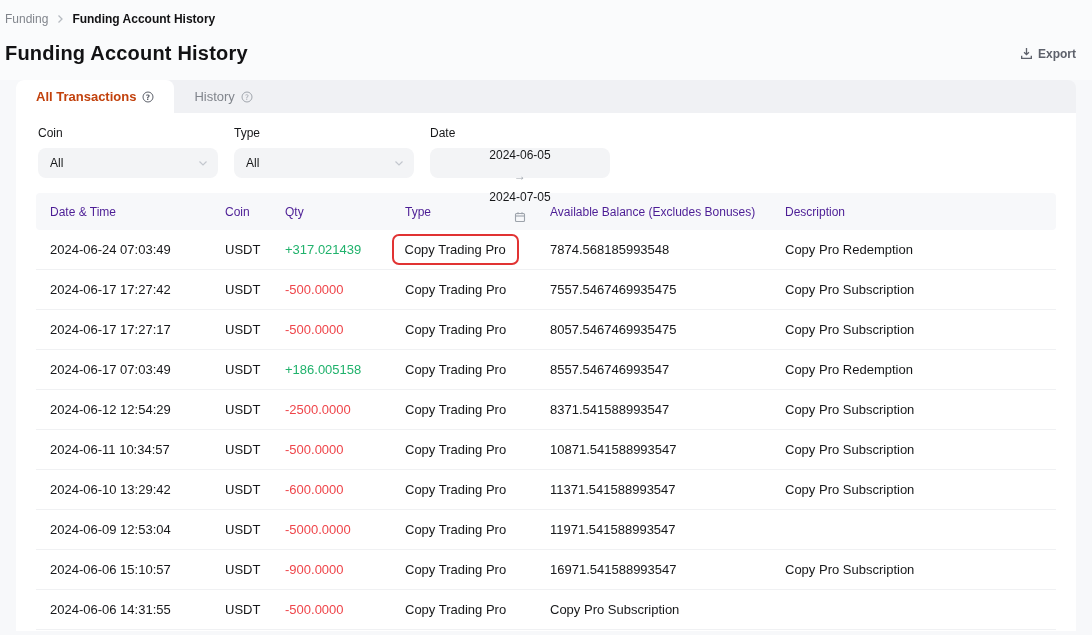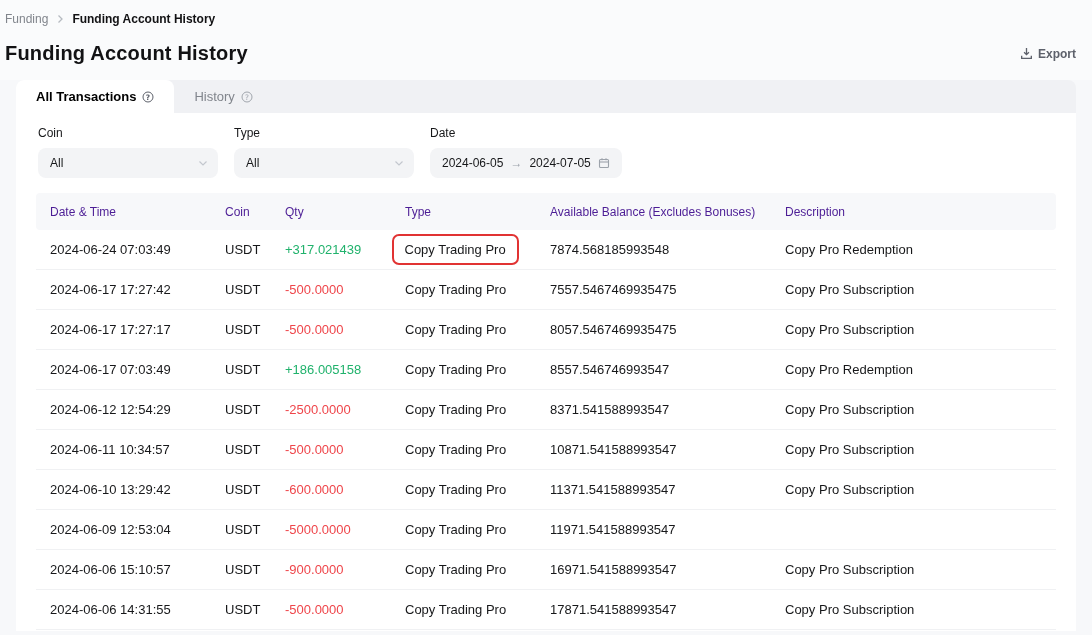--- a/index.html
+++ b/index.html
@@ -17,34 +17,34 @@
   .breadcrumb .crumb-current { color:#121214; font-weight:bold; }
   .title-row { display:flex; align-items:center; justify-content:space-between; margin-top:16px; padding-bottom:15px; }
   .page-title { font-size:20px; font-weight:bold; color:#121214; letter-spacing:.2px; }
   .export-btn { display:flex; align-items:center; gap:5px; font-size:12px; font-weight:bold; color:#5d616b; cursor:pointer; }
   .export-btn svg { display:block; }
 
   
   .content-wrap { margin:0 16px; }
   .tab-strip { display:flex; background:#f0f1f4; border-radius:8px 8px 0 0; height:33px; }
   .tab { display:flex; align-items:center; gap:6px; padding:0 20px; font-size:13px; color:#81858c; cursor:pointer; }
-  .tab.active { background:#ffffff; border-radius:8px 8px 0 0; color:#000000; font-weight:bold; }
+  .tab.active { background:#ffffff; border-radius:8px 8px 0 0; color:#c2410c; font-weight:bold; }
   .help-ic { display:flex; align-items:center; }
 
   .panel { background:#ffffff; height:518px; overflow:hidden; }
 
   
   .filters { display:flex; gap:16px; padding:13px 20px 15px 22px; }
   .filter-label { font-size:12px; color:#17181a; margin-bottom:8px; }
   .filter-control {
     width:180px; height:30px; background:#f3f4f6; border-radius:8px;
     display:flex; align-items:center; justify-content:space-between;
     padding:0 10px 0 12px; font-size:12px; color:#17181a; cursor:pointer;
   }
-  .filter-control.date-range { width:auto; min-width:180px; gap:7px; justify-content:flex-start; padding-right:12px; }
+  .filter-control.date-range { width:auto; min-width:180px; gap:7px; justify-content:flex-start; padding-right:12px;flex-direction:column; }
   .chev { color:#c3c7ce; display:flex; align-items:center; }
   .date-arrow { color:#9da3ab; font-size:12px; }
 
   
   .table { margin:0 20px; }
   .thead, .trow {
     display:grid;
     grid-template-columns:175px 60px 120px 145px 235px 1fr;
     align-items:center;
   }
@@ -234,20 +234,19 @@
     <div class="cell"><span class="neg">-900.0000</span></div>
     <div class="cell"><span>Copy Trading Pro</span></div>
     <div class="cell"><span>16971.541588993547</span></div>
     <div class="cell"><span>Copy Pro Subscription</span></div>
   </div>
           <div class="trow">
     <div class="cell"><span>2024-06-06 14:31:55</span></div>
     <div class="cell"><span>USDT</span></div>
     <div class="cell"><span class="neg">-500.0000</span></div>
     <div class="cell"><span>Copy Trading Pro</span></div>
-    <div class="cell"><span>17871.541588993547</span></div>
     <div class="cell"><span>Copy Pro Subscription</span></div>
   </div>
         </div>
     </div>
 
   </div>
 </div>
 
 </body></html>

